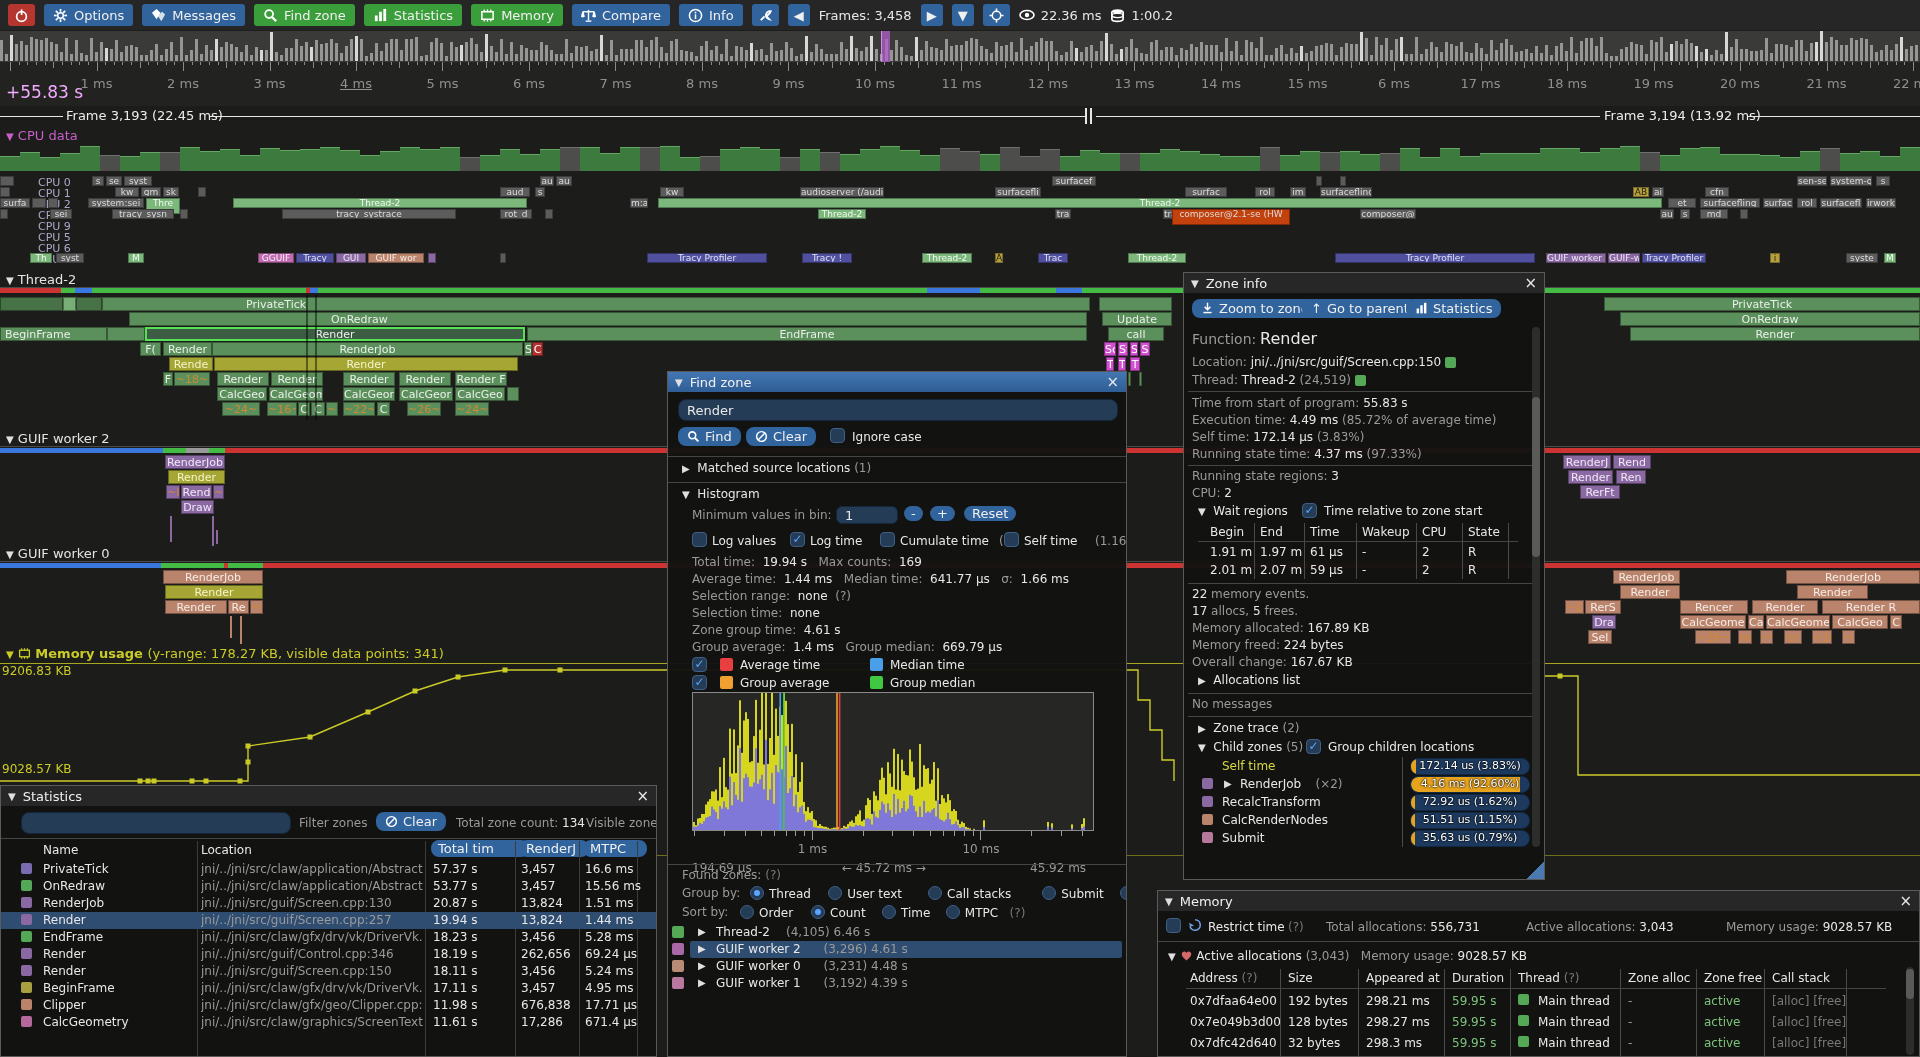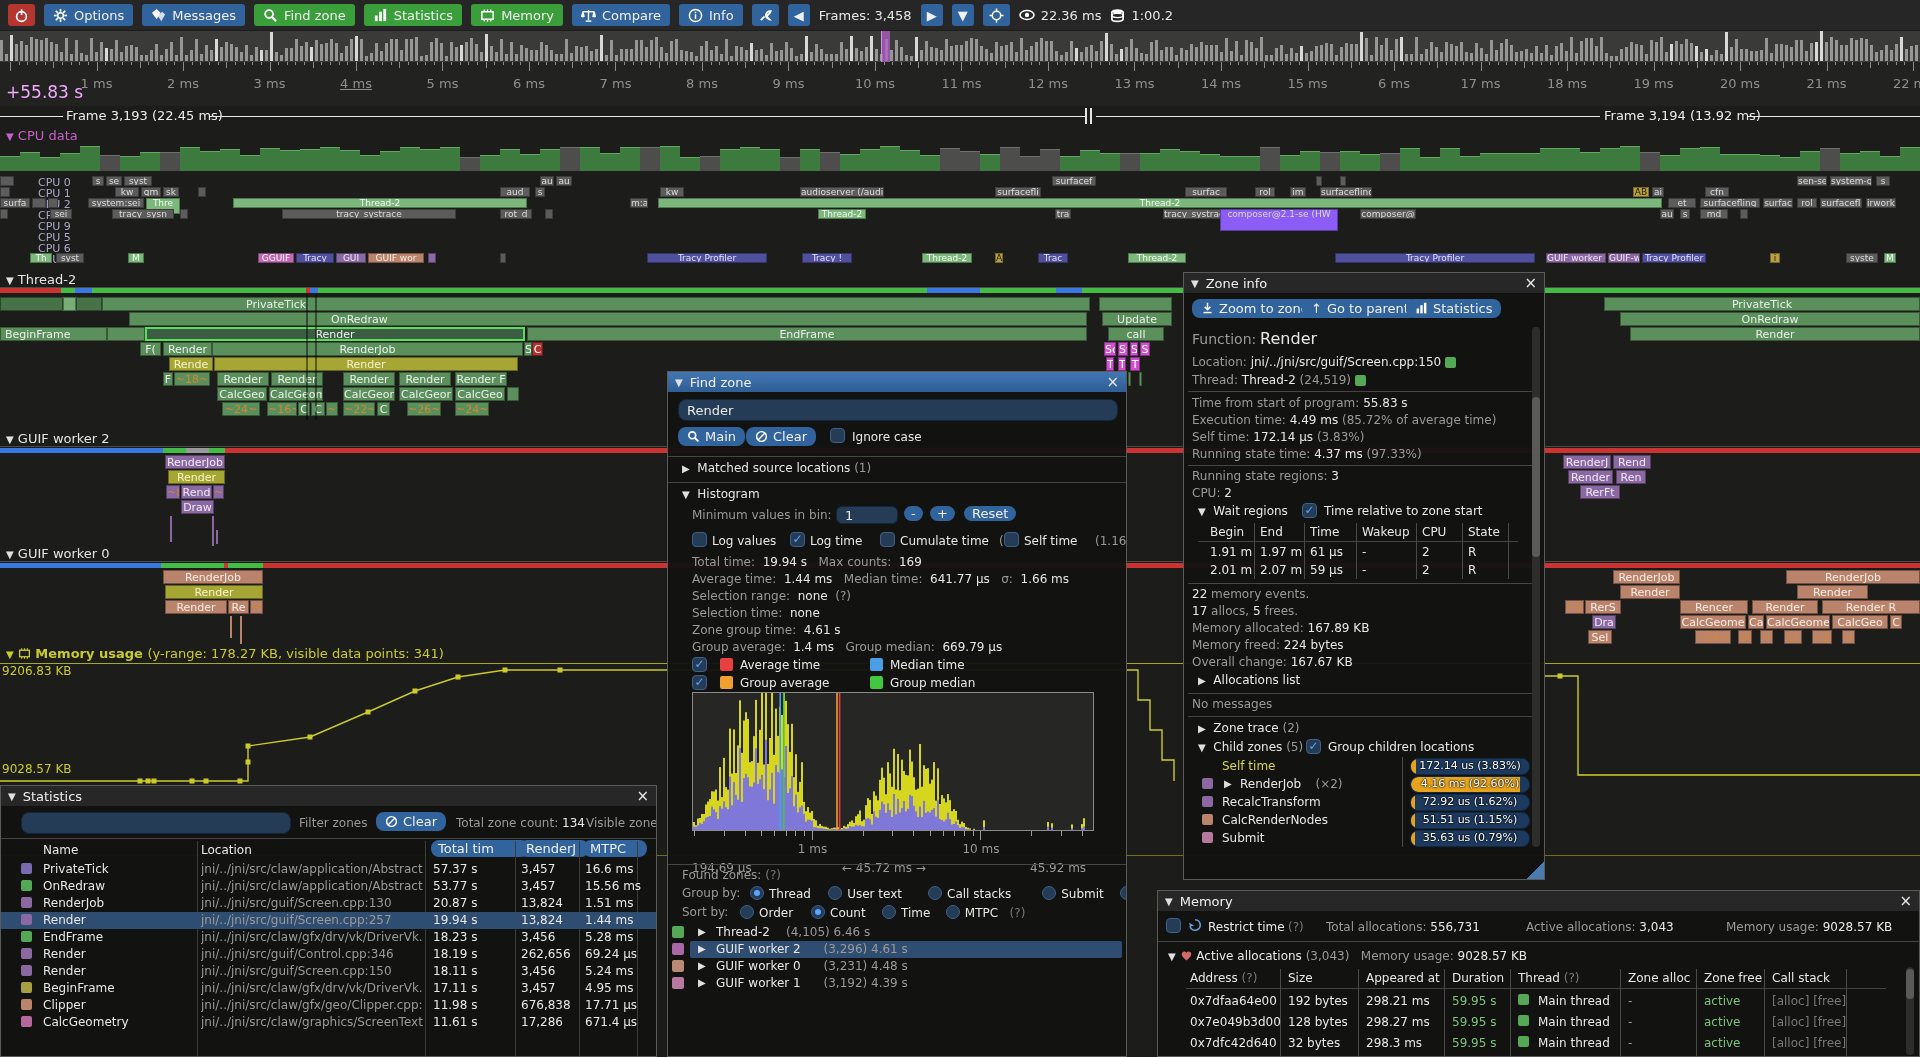--- a/index.html
+++ b/index.html
@@ -969,21 +969,21 @@
     <div class="cpuzone" style="left: 0px; top: 209px; position: absolute; width: 8px; height: 10px; background: rgb(92, 92, 92); color: rgb(220, 220, 220); line-height: 8px;"></div>
     <div class="cpuzone" style="left: 50px; top: 209px; position: absolute; width: 22px; height: 10px; background: rgb(92, 92, 92); color: rgb(220, 220, 220); line-height: 8px;">sei</div>
     <div class="cpuzone" style="left: 112px; top: 209px; position: absolute; width: 62px; height: 10px; background: rgb(92, 92, 92); color: rgb(220, 220, 220); line-height: 8px;">tracy_sysn</div>
     <div class="cpuzone" style="left: 180px; top: 209px; position: absolute; width: 8px; height: 10px; background: rgb(92, 92, 92); color: rgb(220, 220, 220); line-height: 8px;"></div>
     <div class="cpuzone" style="left: 282px; top: 209px; position: absolute; width: 174px; height: 10px; background: rgb(92, 92, 92); color: rgb(220, 220, 220); line-height: 8px;">tracy_systrace</div>
     <div class="cpuzone" style="left: 500px; top: 209px; position: absolute; width: 32px; height: 10px; background: rgb(92, 92, 92); color: rgb(220, 220, 220); line-height: 8px;">rot_d</div>
     <div class="cpuzone" style="left: 545px; top: 209px; position: absolute; width: 8px; height: 10px; background: rgb(92, 92, 92); color: rgb(220, 220, 220); line-height: 8px;"></div>
     <div class="cpuzone" style="left: 818px; top: 209px; position: absolute; width: 48px; height: 10px; background: rgb(124, 184, 124); color: rgb(242, 248, 242); line-height: 8px;">Thread-2</div>
     <div class="cpuzone" style="left: 1055px; top: 209px; position: absolute; width: 16px; height: 10px; background: rgb(92, 92, 92); color: rgb(220, 220, 220); line-height: 8px;">tra</div>
     <div class="cpuzone" style="left: 1163px; top: 209px; position: absolute; width: 62px; height: 10px; background: rgb(92, 92, 92); color: rgb(220, 220, 220); line-height: 8px;">tracy_systrace</div>
-    <div class="cpuzone" style="left: 1220px; top: 209px; position: absolute; width: 118px; height: 22px; background: #8b5cf6; color: rgb(220, 220, 220); line-height: 8px;">composer@2.1-se (HW</div>
+    <div class="cpuzone" style="left: 1172px; top: 209px; position: absolute; width: 118px; height: 16px; background: #c2410c; color: rgb(220, 220, 220); line-height: 8px;">composer@2.1-se (HW</div>
     <div class="cpuzone" style="left: 1360px; top: 209px; position: absolute; width: 56px; height: 10px; background: rgb(92, 92, 92); color: rgb(220, 220, 220); line-height: 8px;">composer@</div>
     <div class="cpuzone" style="left: 1660px; top: 209px; position: absolute; width: 14px; height: 10px; background: rgb(92, 92, 92); color: rgb(220, 220, 220); line-height: 8px;">au</div>
     <div class="cpuzone" style="left: 1680px; top: 209px; position: absolute; width: 10px; height: 10px; background: rgb(92, 92, 92); color: rgb(220, 220, 220); line-height: 8px;">s</div>
     <div class="cpuzone" style="left: 1700px; top: 209px; position: absolute; width: 28px; height: 10px; background: rgb(92, 92, 92); color: rgb(220, 220, 220); line-height: 8px;">md</div>
     <div class="cpuzone" style="left: 1740px; top: 209px; position: absolute; width: 8px; height: 10px; background: rgb(92, 92, 92); color: rgb(220, 220, 220); line-height: 8px;"></div>
     <div class="cpu-label" style="left: 38px; top: 220px; position: absolute;">CPU 9</div>
     <div class="cpu-label" style="left: 38px; top: 231px; position: absolute;">CPU 5</div>
     <div class="cpu-label" style="left: 38px; top: 242px; position: absolute;">CPU 6</div>
     <div class="cpu-label" style="left: 38px; top: 253px; position: absolute;">CPU 7</div>
     <div class="cpuzone" style="left: 30px; top: 253px; position: absolute; width: 22px; height: 10px; background: rgb(124, 184, 124); color: rgb(242, 248, 242); line-height: 8px;">Th</div>
@@ -1270,21 +1270,21 @@
         <span class="tri">▼</span>
         <span>Find zone</span>
         <span class="wx">×</span>
       </div>
       <input class="inp" value="Render" style="left: 10px; top: 27px; position: absolute; width: 440px; height: 22px;">
       <div class="sbtn" style="left: 10px; top: 55px; position: absolute;">
         <svg width="13" height="13" viewBox="0 0 16 16" class="ic">
           <circle cx="6.5" cy="6.5" r="4.2" fill="none" stroke="#fff" stroke-width="2"></circle>
           <line x1="9.8" y1="9.8" x2="14" y2="14" stroke="#fff" stroke-width="2.4"></line>
         </svg>
-        <span>Main</span>
+        <span>Find</span>
       </div>
       <div class="sbtn" style="left: 78px; top: 55px; position: absolute;">
         <svg width="13" height="13" viewBox="0 0 16 16" class="ic">
           <circle cx="8" cy="8" r="6" fill="none" stroke="#fff" stroke-width="1.8"></circle>
           <line x1="3.8" y1="12.2" x2="12.2" y2="3.8" stroke="#fff" stroke-width="1.8"></line>
         </svg>
         <span>Clear</span>
       </div>
       <span class="chk" style="left: 162px; top: 56px; position: absolute; width: 15px; height: 15px;"></span>
       <span class="row w" style="left: 184px; top: 58px; position: absolute;">Ignore case</span>

